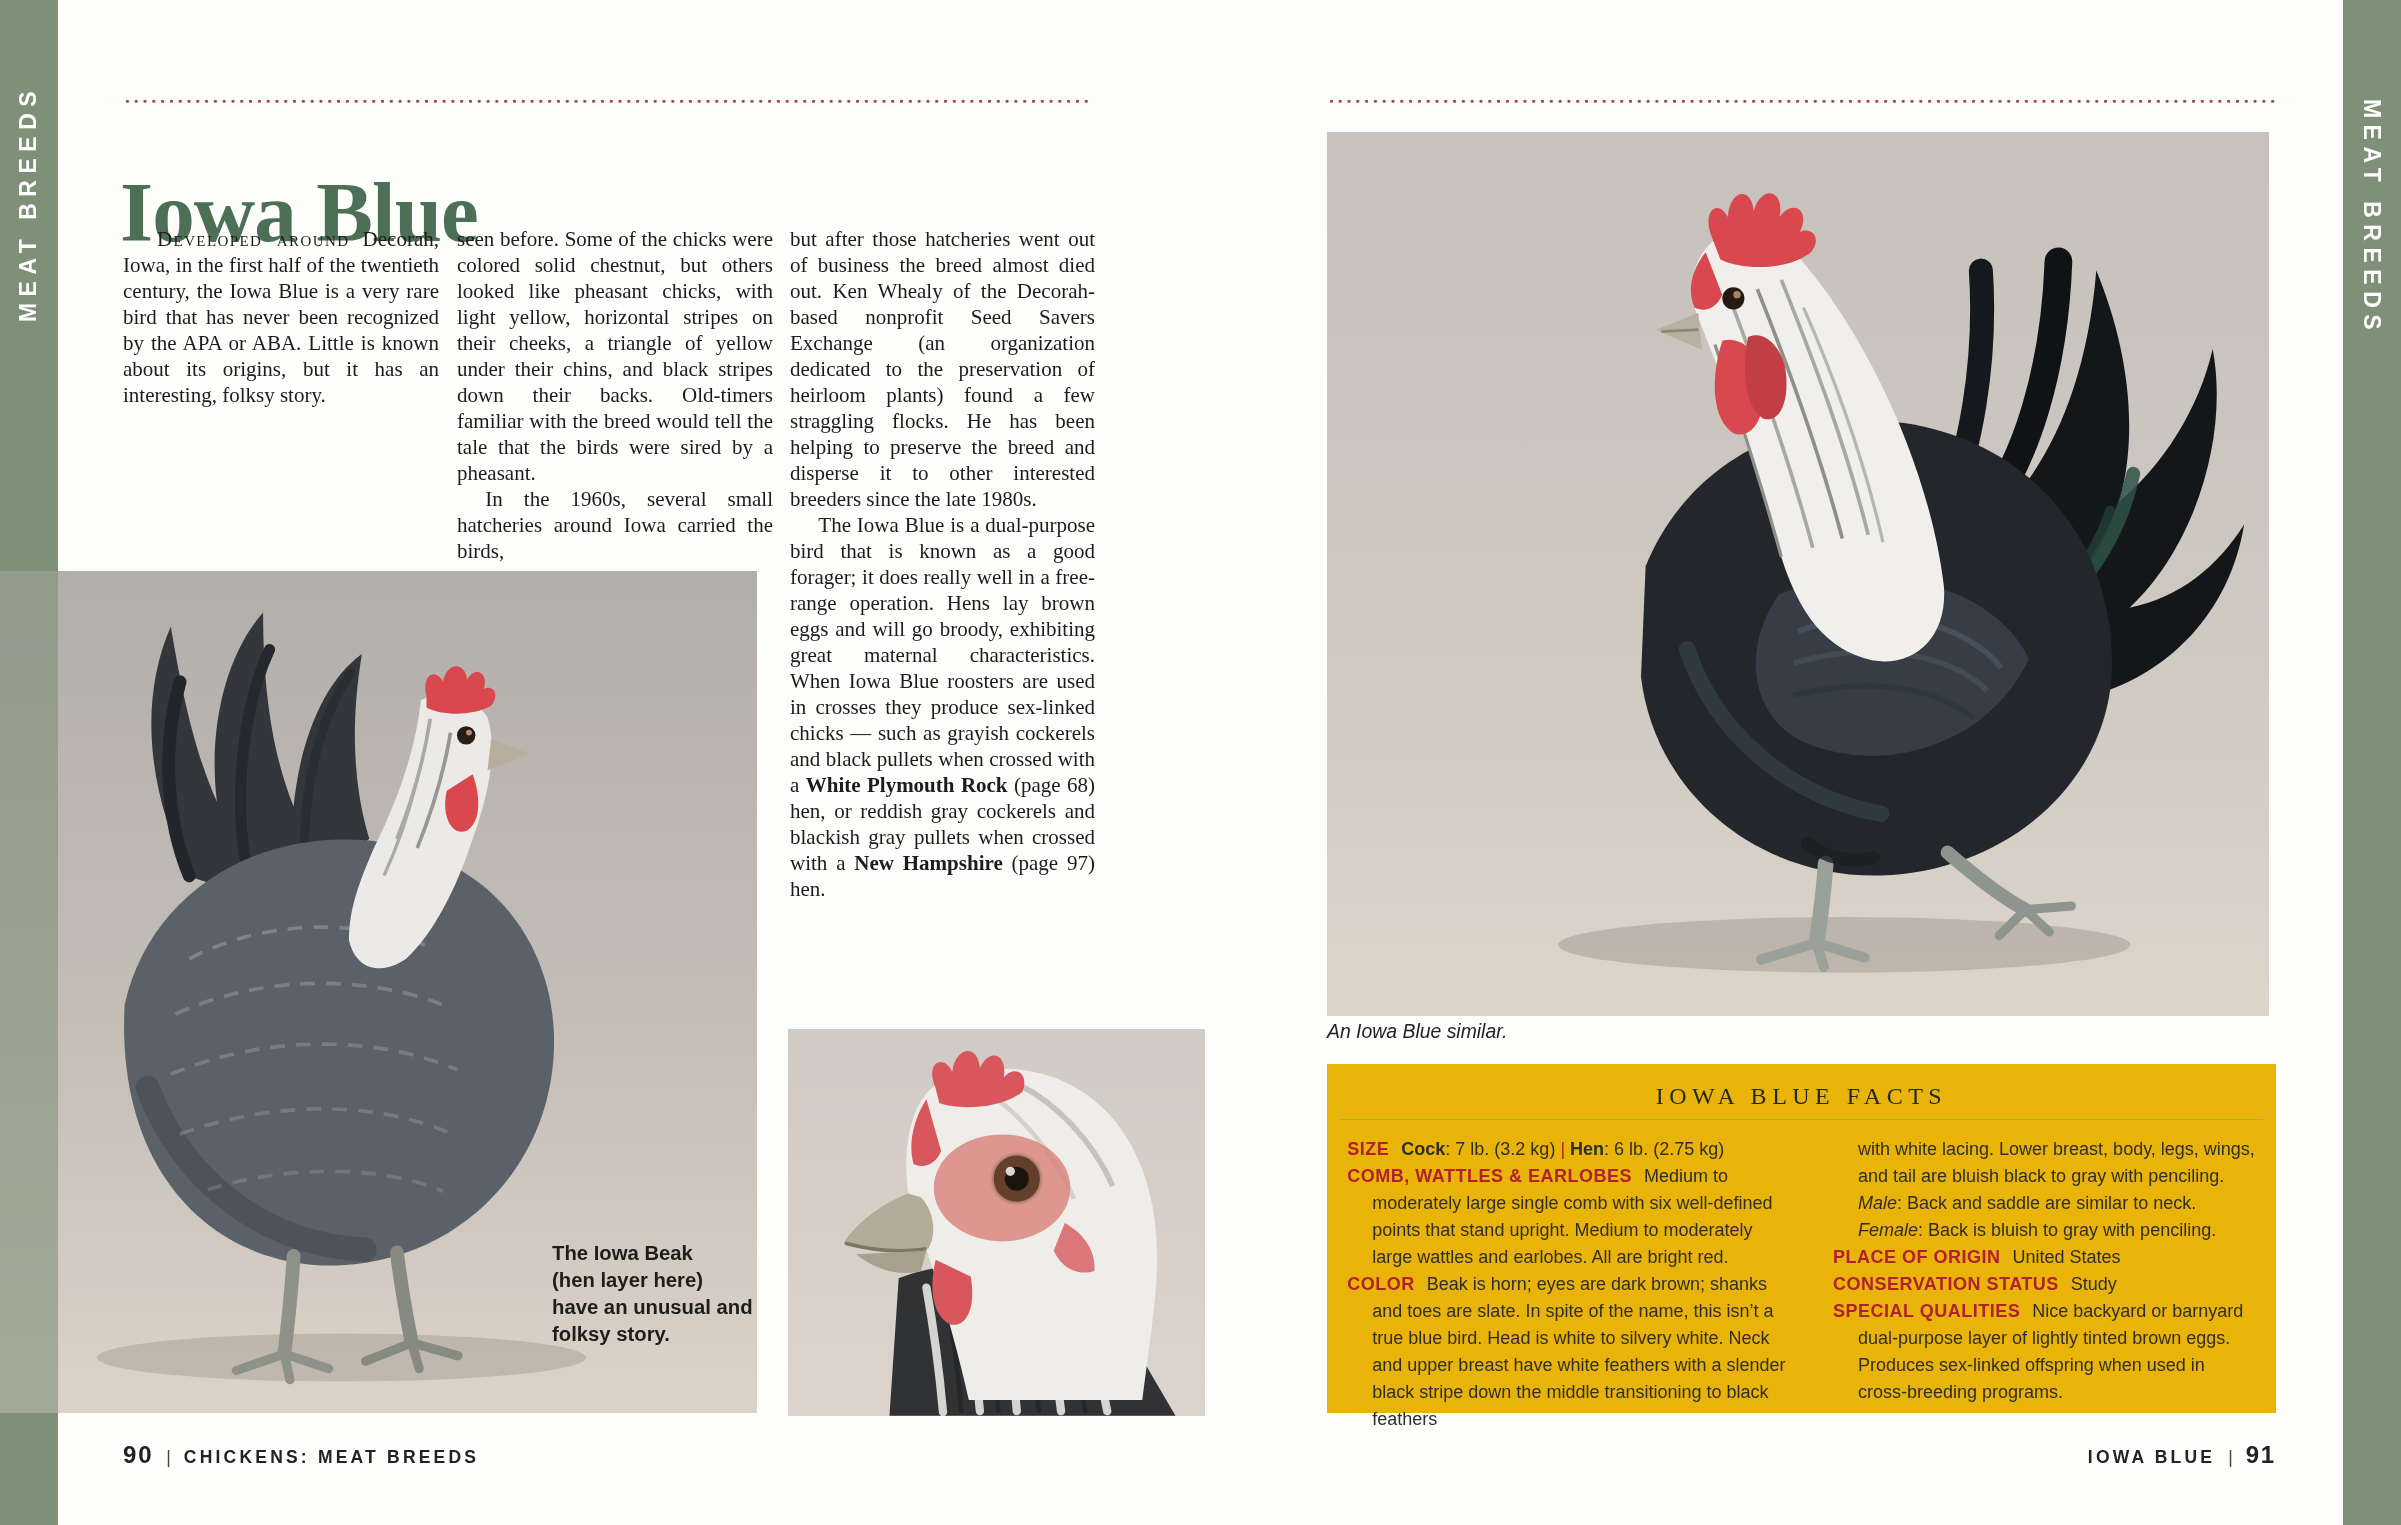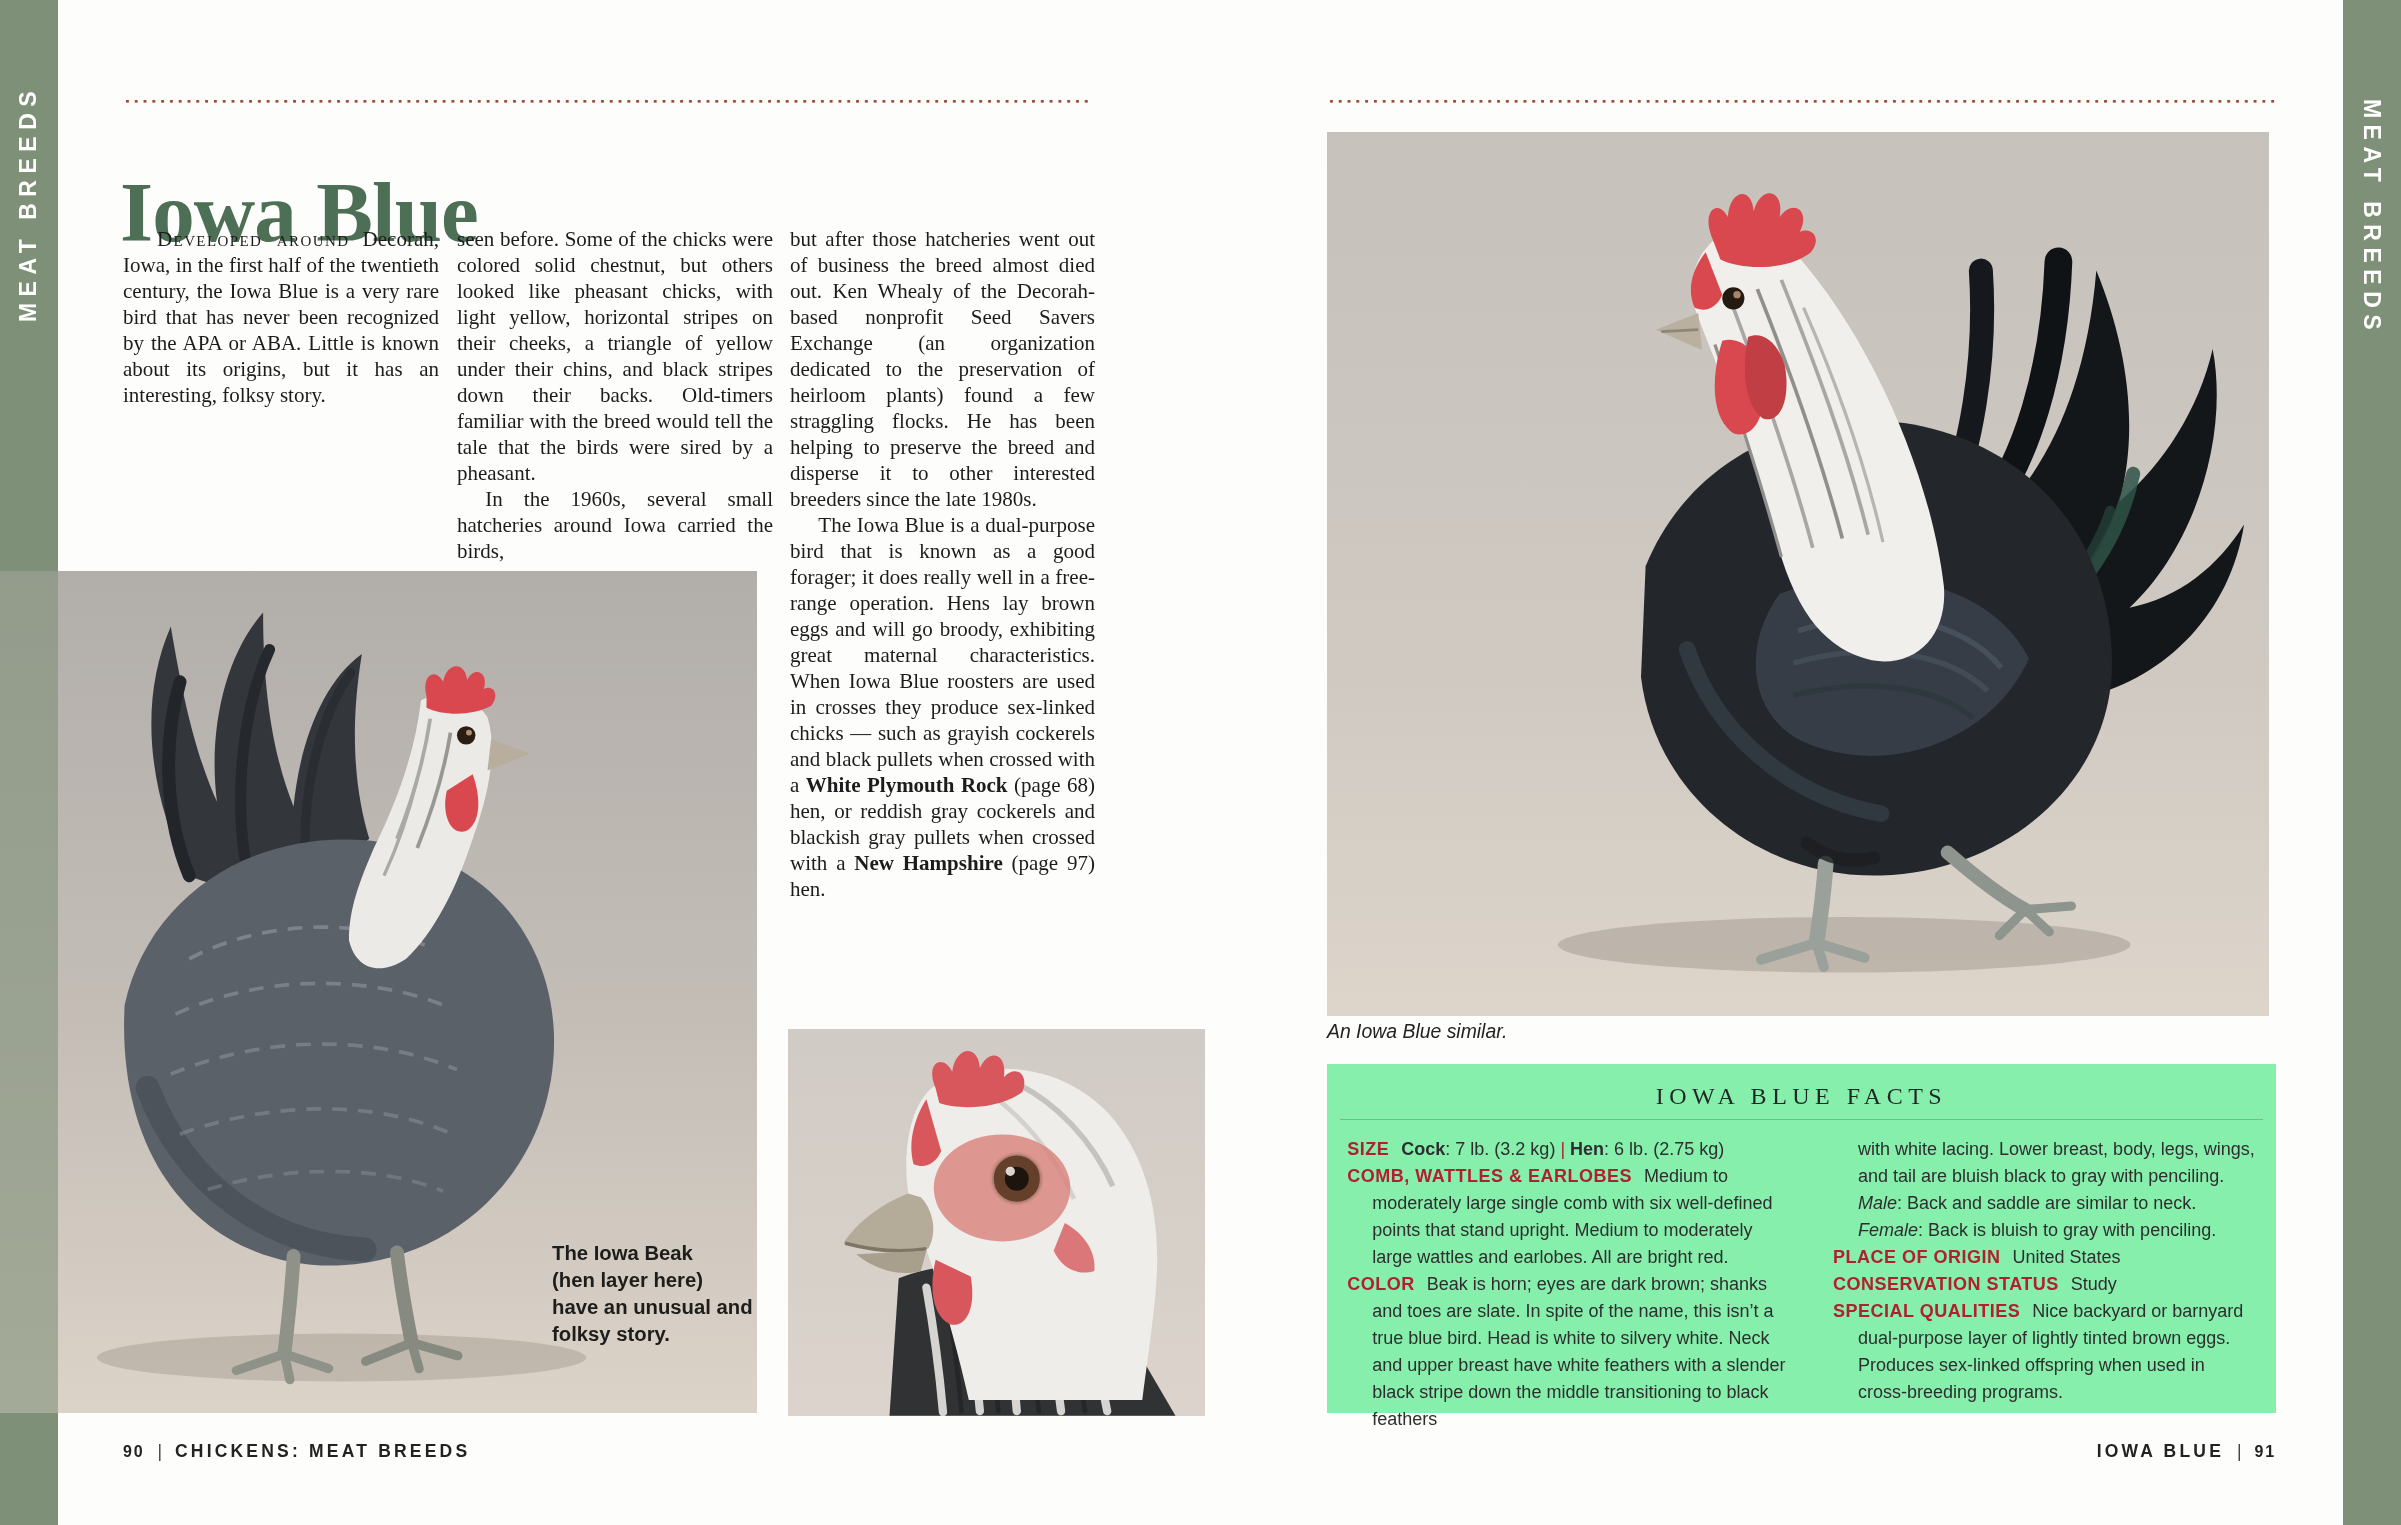--- a/index.html
+++ b/index.html
@@ -71,21 +71,21 @@
     font-family:"Liberation Sans","DejaVu Sans",sans-serif;font-weight:bold;
     font-size:20.3px;line-height:27px;color:#1d1d1b;
   }
   .rooster-caption{
     position:absolute;left:1327px;top:1020px;z-index:2;
     font-family:"Liberation Sans","DejaVu Sans",sans-serif;font-style:italic;
     font-size:19.4px;color:#222;
   }
 
   
-  .facts-box{position:absolute;left:1327px;top:1064px;width:949px;height:349px;background:#86efac;z-index:2;}
+  .facts-box{position:absolute;left:1327px;top:1064px;width:949px;height:349px;background:#eab308;z-index:2;}
   .facts-title{
     margin-top:18.5px;text-align:center;
     font-size:24px;letter-spacing:5.5px;color:#1f2823;font-weight:normal;
   }
   .facts-rule{position:absolute;left:13px;right:13px;top:55px;border-top:0.9px solid #a9a28b;}
   .facts-col{
     position:absolute;top:72px;
     font-family:"Liberation Sans","DejaVu Sans",sans-serif;
     font-size:18px;line-height:27px;color:#2e2e2e;
   }
@@ -94,21 +94,21 @@
   .fact{padding-left:25px;text-indent:-25px;}
   .fact.cont{text-indent:0;}
   .flabel{font-weight:bold;color:#b0212f;letter-spacing:0.5px;margin-right:12px;}
 
   
   .footer{
     position:absolute;top:1441px;z-index:2;
     font-family:"Liberation Sans","DejaVu Sans",sans-serif;
     font-size:17.5px;color:#222;letter-spacing:3.2px;font-weight:bold;
   }
-  .footer .pgnum{font-size:16px;letter-spacing:1.8px;}
+  .footer .pgnum{font-size:24px;letter-spacing:1.8px;}
   .footer .sep{font-weight:normal;color:#444;padding:0 13px;letter-spacing:0;}
   .footer-left{left:123px;}
   .footer-right{right:125px;text-align:right;}
 </style>
 </head>
 <body>
 
 <div class="page">
 
   <div class="strip strip-left-top"></div>

